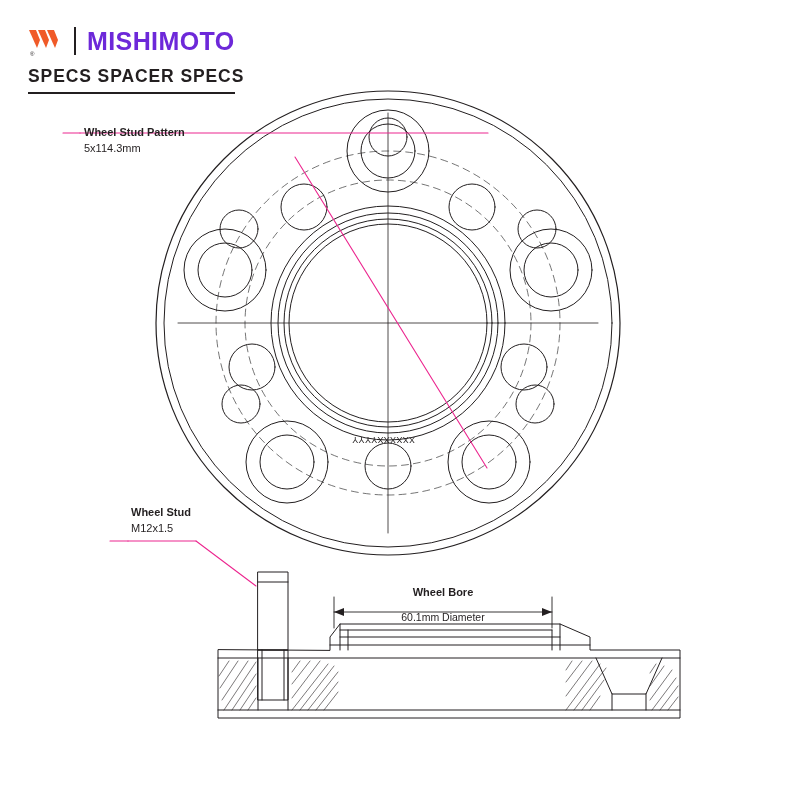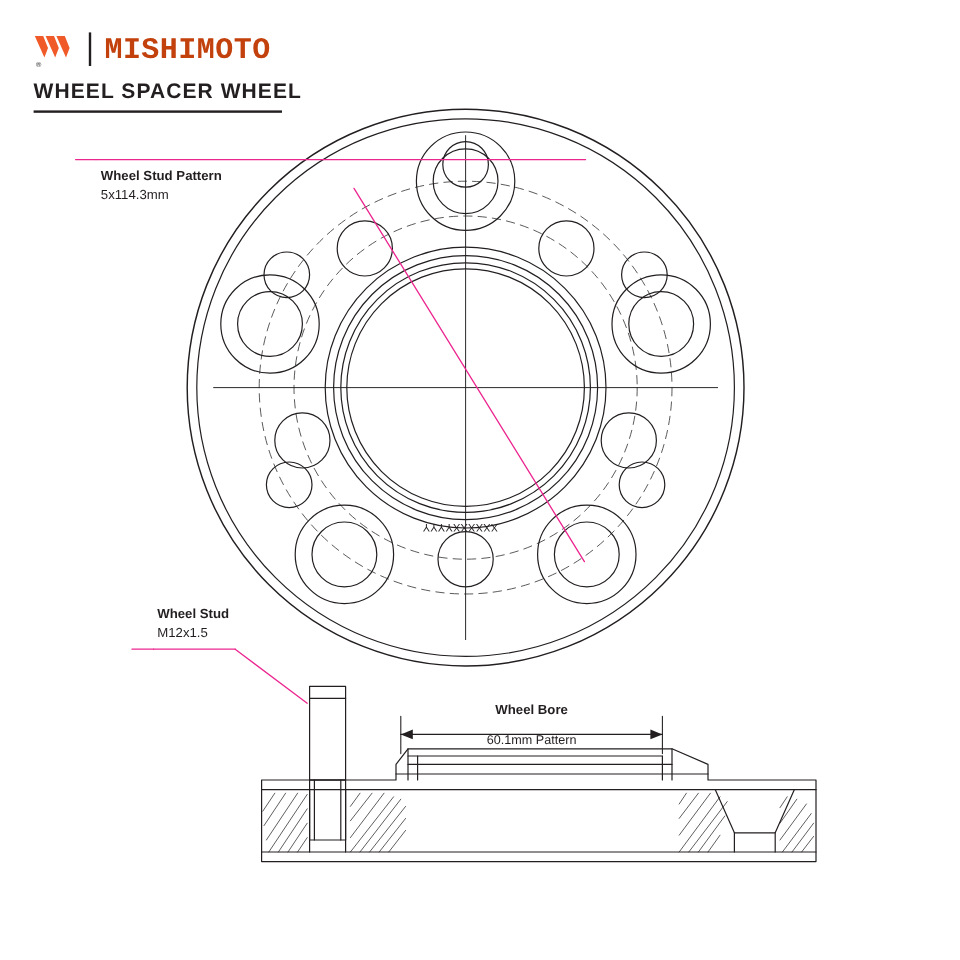--- a/index.html
+++ b/index.html
@@ -39,23 +39,23 @@
   .brand-divider {
     width: 2px;
     height: 28px;
     background: #231f20;
     margin-right: 11px;
   }
   .brand-name {
     font-size: 25px;
     font-weight: bold;
     letter-spacing: 0.4px;
-    color: #c2410c;
+    color: #6d28d9;
     line-height: 1;
-    font-family: Liberation Mono, monospace;
+    font-family: Liberation Sans, sans-serif;
   }
   .subtitle {
     position: absolute;
     left: 28px;
     top: 66px;
     font-size: 17.5px;
     font-weight: bold;
     letter-spacing: 0.9px;
     color: #231f20;
   }
@@ -129,21 +129,21 @@
           <polygon points="1,4 8,4 12,14 9,22 1,4"></polygon>
           <polygon points="10,4 17,4 21,14 18,22 10,4"></polygon>
           <polygon points="19,4 26,4 30,14 27,22 19,4"></polygon>
         </g>
         <text x="2" y="30" font-size="6" fill="#231f20" font-family="Liberation Sans, sans-serif">®</text>
       </svg>
     </div>
     <div class="brand-divider"></div>
     <div class="brand-name">MISHIMOTO</div>
   </div>
-  <div class="subtitle">WHEEL SPACER WHEEL</div>
+  <div class="subtitle">SPECS SPACER SPECS</div>
   <div class="header-rule"></div>
 
   <svg class="layer" viewBox="0 0 800 800">
     <g fill="none" stroke="#231f20" stroke-width="1" stroke-linecap="round" stroke-linejoin="round">
 
       <g>
         <circle cx="388" cy="323" r="232" stroke-width="1.2"></circle>
         <circle cx="388" cy="323" r="224"></circle>
         <circle cx="388" cy="323" r="117"></circle>
         <circle cx="388" cy="323" r="110"></circle>
@@ -268,32 +268,32 @@
         <line x1="80" y1="133" x2="488" y2="133"></line>
         <line x1="295" y1="157" x2="487" y2="468"></line>
 
         <line x1="110" y1="541" x2="128" y2="541"></line>
         <line x1="128" y1="541" x2="196" y2="541"></line>
         <line x1="196" y1="541" x2="256" y2="586"></line>
       </g>
     </g>
   </svg>
 
-  <div class="callout" style="left:84px; top:141px;">
+  <div class="callout" style="left:84px; top:126px;">
     <div class="c-title">Wheel Stud Pattern</div>
     <div class="c-value">5x114.3mm</div>
   </div>
 
   <div class="callout" style="left:131px; top:506px;">
     <div class="c-title">Wheel Stud</div>
     <div class="c-value">M12x1.5</div>
   </div>
 
   <div class="dim-label" style="left:343px; top:586px; width:200px;">
     <div class="d-title">Wheel Bore</div>
   </div>
   <div class="dim-label" style="left:343px; top:607px; width:200px;">
-    <div class="d-value">60.1mm Pattern</div>
+    <div class="d-value">60.1mm Diameter</div>
   </div>
 
   <div class="etch" style="left:352px; top:435px;">XXXXXXYYYY</div>
 
 </div>
 
 </body></html>

